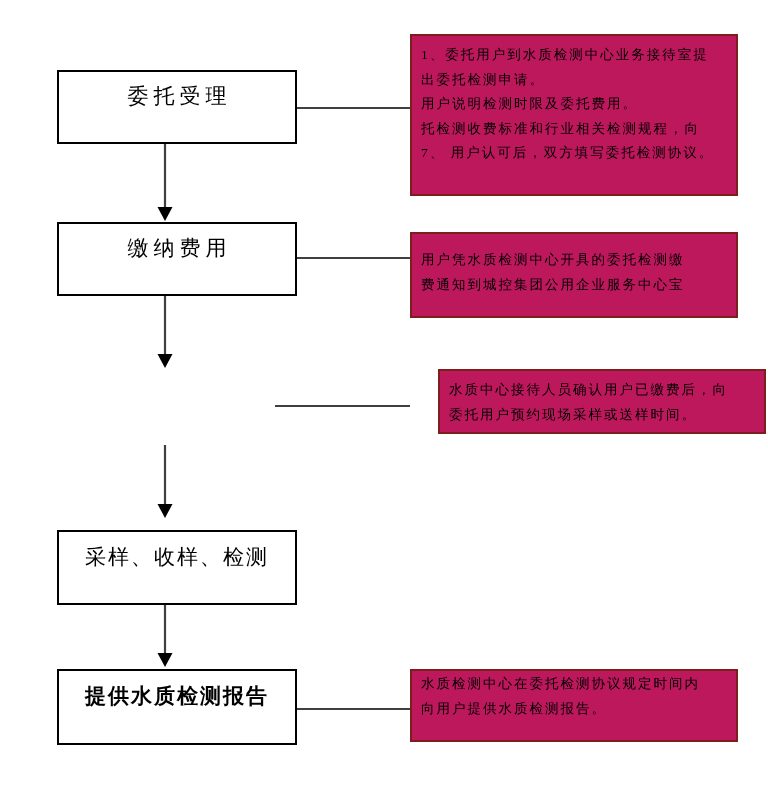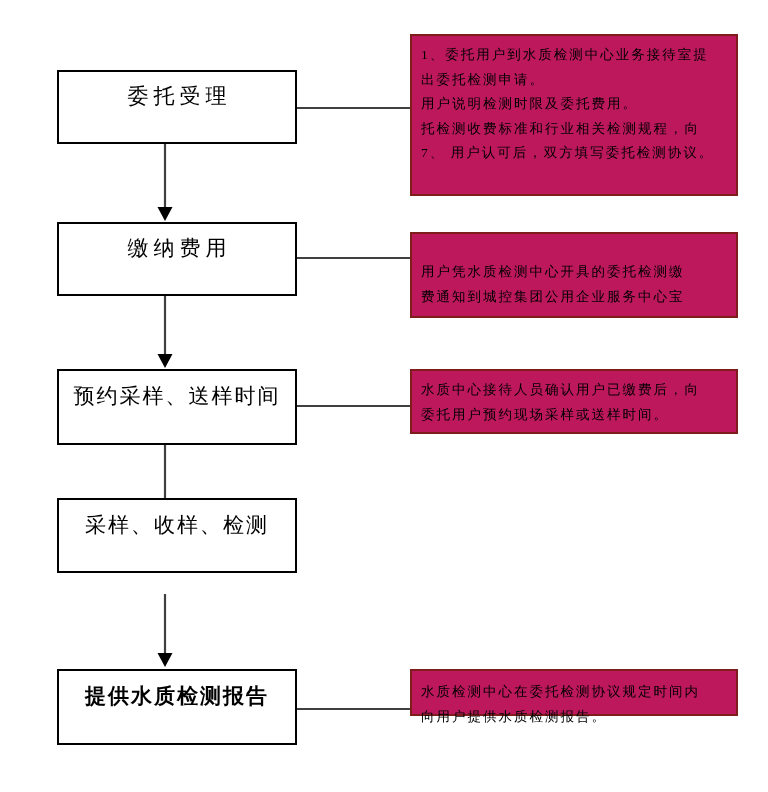--- a/index.html
+++ b/index.html
@@ -30,37 +30,37 @@
     justify-content: center;
     padding-bottom: 22px;
     font-size: 21px;
     letter-spacing: 2px;
     white-space: nowrap;
   }
   .step.wide-spacing { letter-spacing: 5px; text-indent: 5px; }
   #step-1 { top: 70px;  height: 74px; }
   #step-2 { top: 222px; height: 74px; }
   #step-3 { top: 369px; height: 76px; }
-  #step-4 { top: 498px; height: 75px; justify-content: center; }
+  #step-4 { top: 530px; height: 75px; justify-content: center; }
   #step-5 { top: 669px; height: 76px; font-weight: bold; }
   .note {
     position: absolute;
     left: 410px;
     width: 328px;
     border: 2px solid #7f1d1d;
     background: #be185d;
     padding: 7px 6px 0 9px;
     font-size: 13.5px;
     letter-spacing: 2px;
     line-height: 24.5px;
   }
   #note-1 { top: 34px;  height: 162px; }
-  #note-2 { top: 232px; height: 86px;  padding-top: 26px; }
-  #note-3 { top: 369px; height: 65px;  padding-top: 7px; }
-  #note-4 { top: 669px; height: 47px;  padding-top: 9px; }
+  #note-2 { top: 232px; height: 86px;  padding-top: 14px; }
+  #note-3 { top: 369px; height: 65px;  padding-top: 7px; margin-left: 28px; }
+  #note-4 { top: 669px; height: 73px;  padding-top: 1px; }
   .note-line { white-space: nowrap; }
 </style>
 </head>
 <body>
 
 <div class="canvas">
 
   <svg class="connectors" viewBox="0 0 768 792" xmlns="http://www.w3.org/2000/svg">
 
     <line x1="275" y1="108" x2="410" y2="108" stroke="#000000" stroke-width="1.6"></line>
@@ -76,23 +76,20 @@
     <polygon points="157.5,504 172.5,504 165,518" fill="#000000"></polygon>
     <line x1="165" y1="594" x2="165" y2="655" stroke="#3f3f3f" stroke-width="2.2"></line>
     <polygon points="157.5,653 172.5,653 165,667" fill="#000000"></polygon>
   </svg>
 
   <div class="step wide-spacing" id="step-1">
     <span>委托受理</span>
   </div>
   <div class="step wide-spacing" id="step-2">
     <span>缴纳费用</span>
-  </div>
-  <div class="step" id="step-3">
-    <span>预约采样、送样时间</span>
   </div>
   <div class="step" id="step-4">
     <span>采样、收样、检测</span>
   </div>
   <div class="step" id="step-5">
     <span>提供水质检测报告</span>
   </div>
 
   <div class="note" id="note-1">
     <div class="note-line">1、委托用户到水质检测中心业务接待室提</div>

